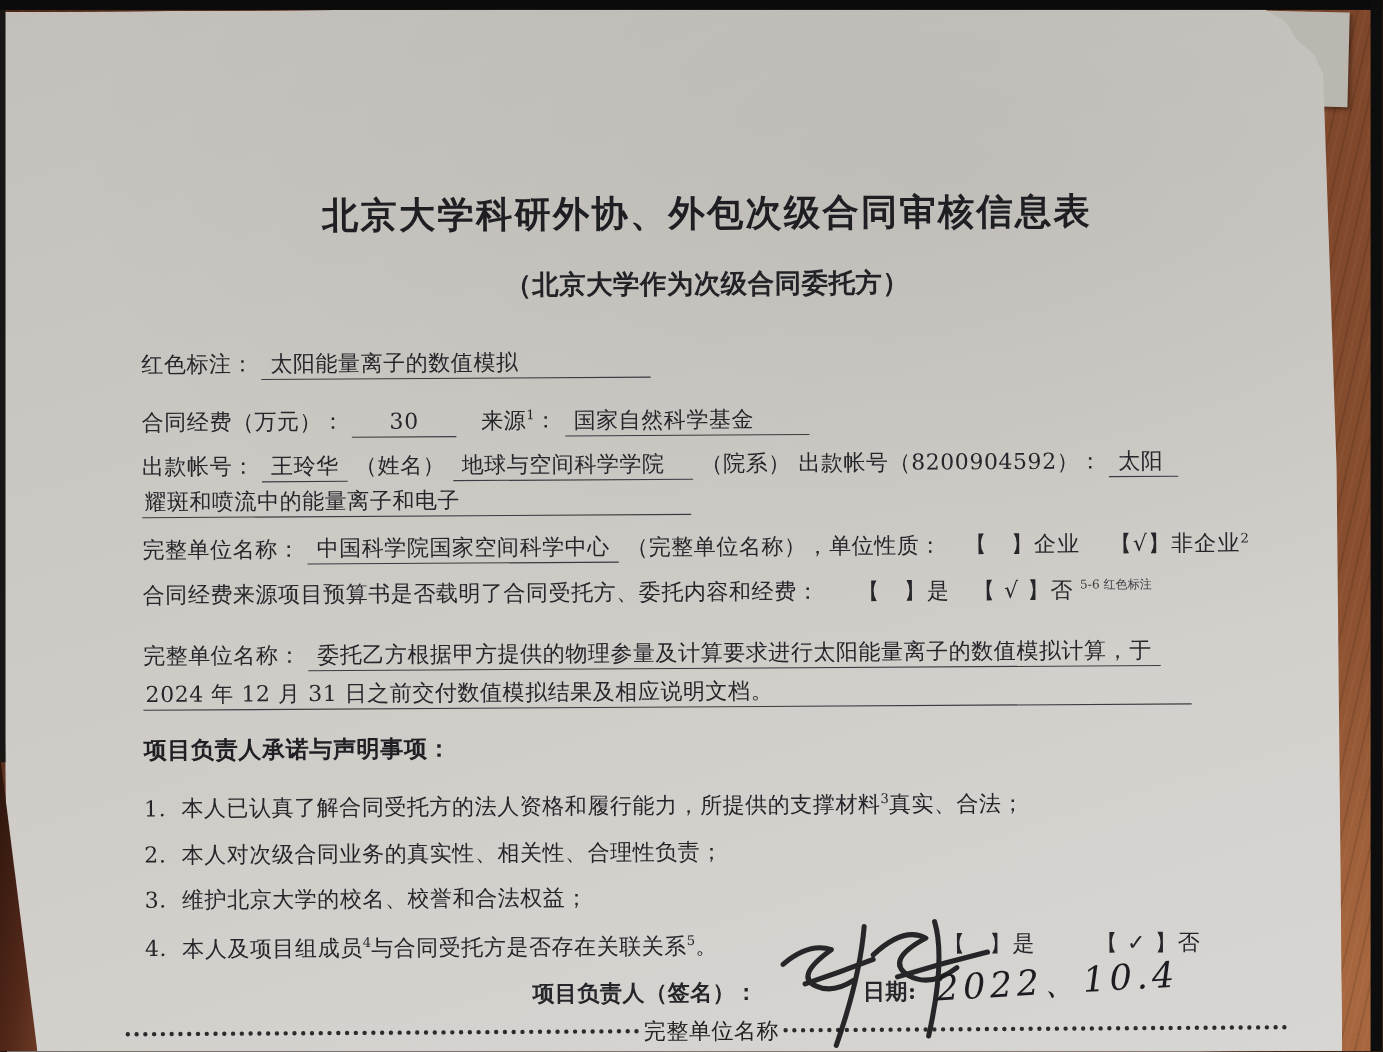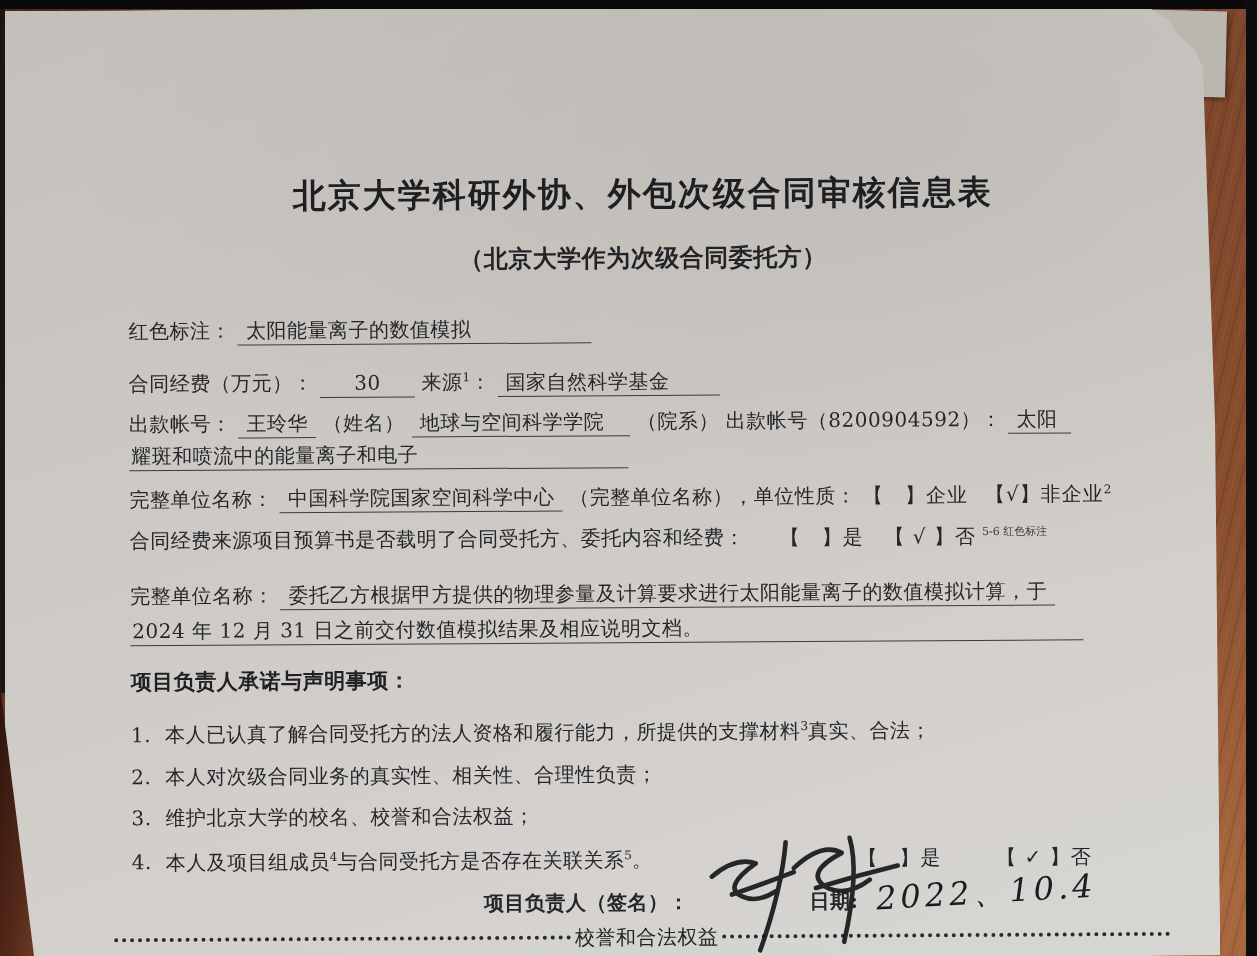--- a/index.html
+++ b/index.html
@@ -53,26 +53,26 @@
   .uw-funds{padding:0 34px 2px;}
   .uw-src{padding-right:50px;}
   .uw-dept{padding-right:26px;}
   .uw-acct{padding-right:14px;}
   .uw-proj2{padding-right:210px;padding-left:2px;}
   .uw-c2{padding-right:380px;padding-left:2px;}
   .sp{font-size:12px;vertical-align:super;letter-spacing:0;}
   .note-sp{font-size:11px;vertical-align:super;margin-left:6px;letter-spacing:0;color:#3a3a3e;}
   .chk{letter-spacing:1px;}
   .budget-yes{margin-left:28px;}.budget-no{margin-left:14px;}
-  .opt1{margin-left:0;}.opt2{margin-left:10px;text-align:center;}
+  .opt1{margin-left:14px;}.opt2{margin-left:20px;text-align:center;}
   .i4-yes{margin-left:198px;}.i4-no{margin-left:48px;}
   .num{display:inline-block;width:34px;}
   .heading{font-weight:700;font-size:21px;color:#202024;}
   .sigrow{padding-left:352px;font-weight:700;}
-  .date-label{margin-left:113px;font-weight:700;}
+  .date-label{margin-left:88px;font-weight:700;}
   .date-value{display:inline-block;font-style:italic;font-size:32px;letter-spacing:4px;
     transform:rotate(-3deg);color:#1b1b20;font-weight:400;position:relative;top:-4px;margin-left:10px;
     font-family:"DejaVu Serif","Liberation Serif",serif;}
   .divider{display:flex;align-items:center;height:22px;margin-bottom:6px;margin-left:-18px;margin-right:-8px;}
   .dots{border-top:4px dotted #2b2b2e;height:0;}
   .dots.left{flex:1.02;}
   .dots.right{flex:1;}
   .divider-text{padding:0 4px;font-size:20px;white-space:nowrap;color:#222;}
   .review{font-weight:700;font-size:21px;color:#1f1f23;}
   .signature-svg{position:absolute;left:692px;top:818px;width:215px;height:132px;z-index:7;}
@@ -91,21 +91,21 @@
     <div class="subtitle hei">（北京大学作为次级合同委托方）</div>
 
     <div class="row r1">
       <span>红色标注：</span>
       <span class="u uw-name">太阳能量离子的数值模拟</span>
     </div>
 
     <div class="row r2">
       <span>合同经费（万元）：</span>
       <span class="u uw-funds">30</span>
-      <span style="">来源</span><sup class="sp">1</sup><span>：</span>
+      <span style="margin-left:16px">来源</span><sup class="sp">1</sup><span>：</span>
       <span class="u uw-src">国家自然科学基金</span>
     </div>
 
     <div class="row r3">
       <span>出款帐号：</span>
       <span class="u">王玲华</span>
       <span>（姓名）</span>
       <span class="u uw-dept">地球与空间科学学院</span>
       <span>（院系）</span>
       <span>出款帐号（8200904592）：</span>
@@ -155,21 +155,21 @@
     </div>
 
     <div class="row rsig sigrow">
       <span>项目负责人（签名）：</span>
       <span class="date-label">日期:</span>
       <span class="date-value">2022、10.4</span>
     </div>
 
     <div class="divider">
       <div class="dots left"></div>
-      <div class="divider-text">校誉和合法权益</div>
+      <div class="divider-text">完整单位名称</div>
       <div class="dots right"></div>
     </div>
 
     <div class="row review hei">院系审核意见：</div>
   </div>
 
   <svg class="signature-svg" viewBox="0 0 215 132">
     <g fill="none" stroke="#17171b" stroke-width="4.6" stroke-linecap="round" stroke-linejoin="round" opacity="0.92">
       <path d="M14,52 q24,-20 44,-13 q-34,24 -14,33 q15,7 34,-5"></path>
       <path d="M34,70 q30,-10 62,-22"></path>

